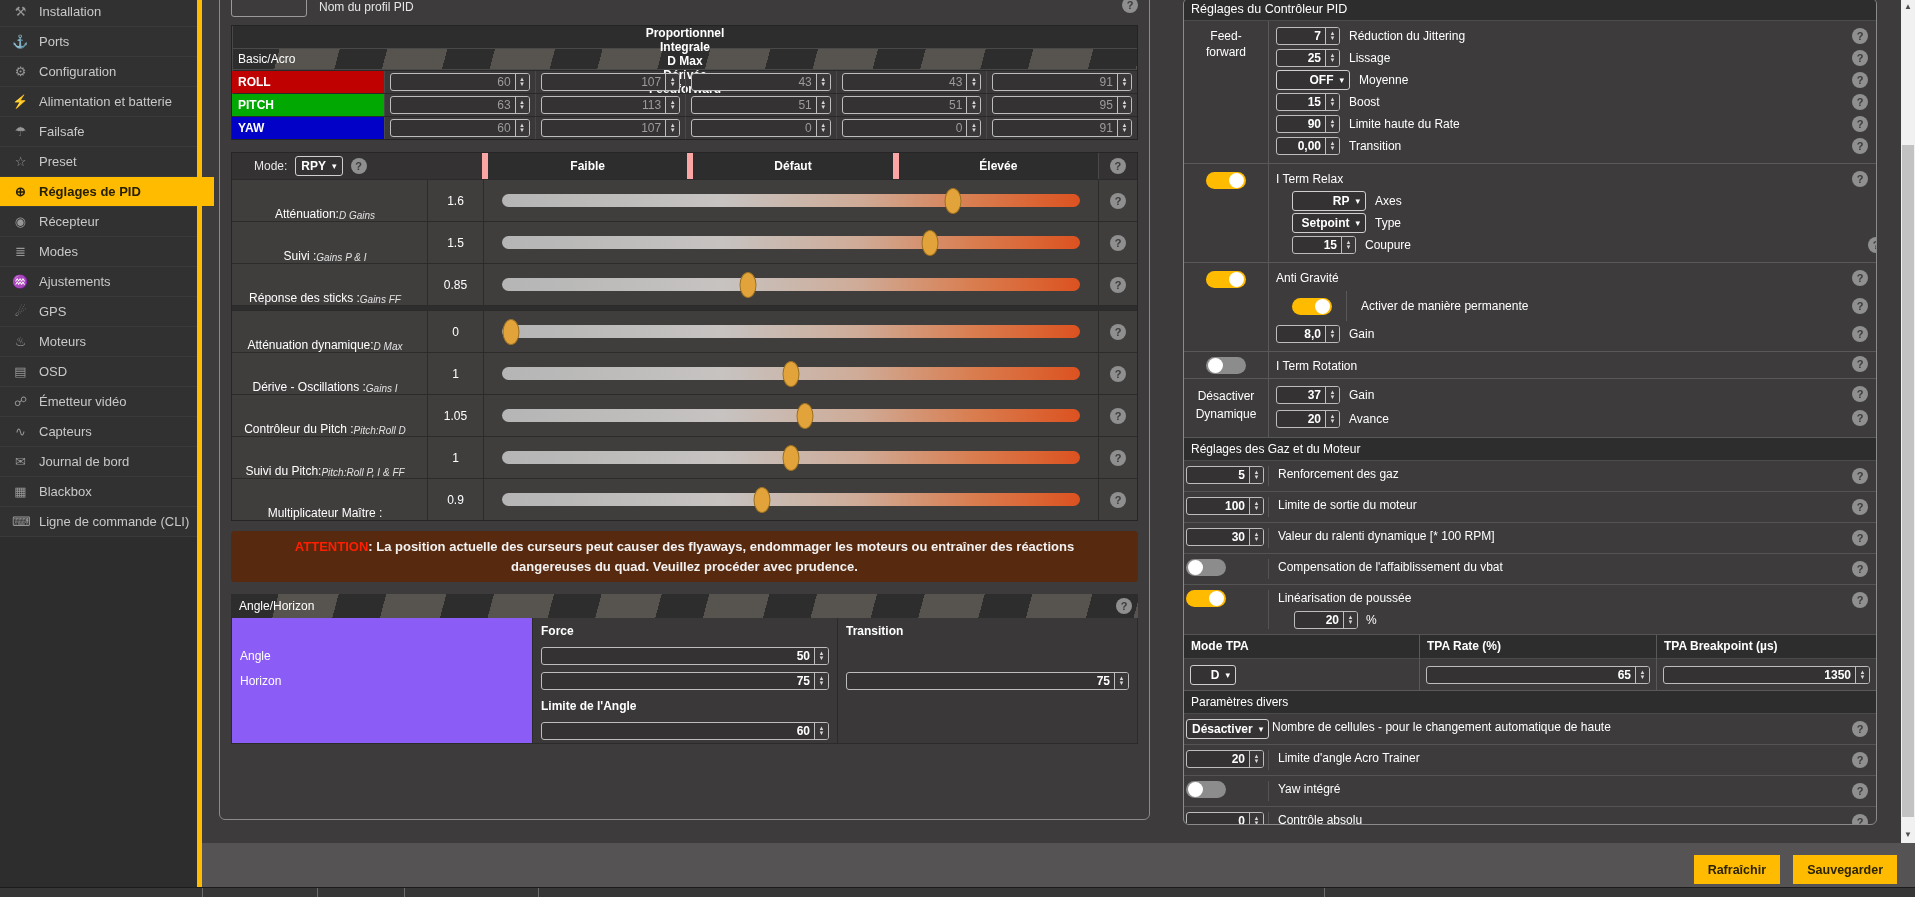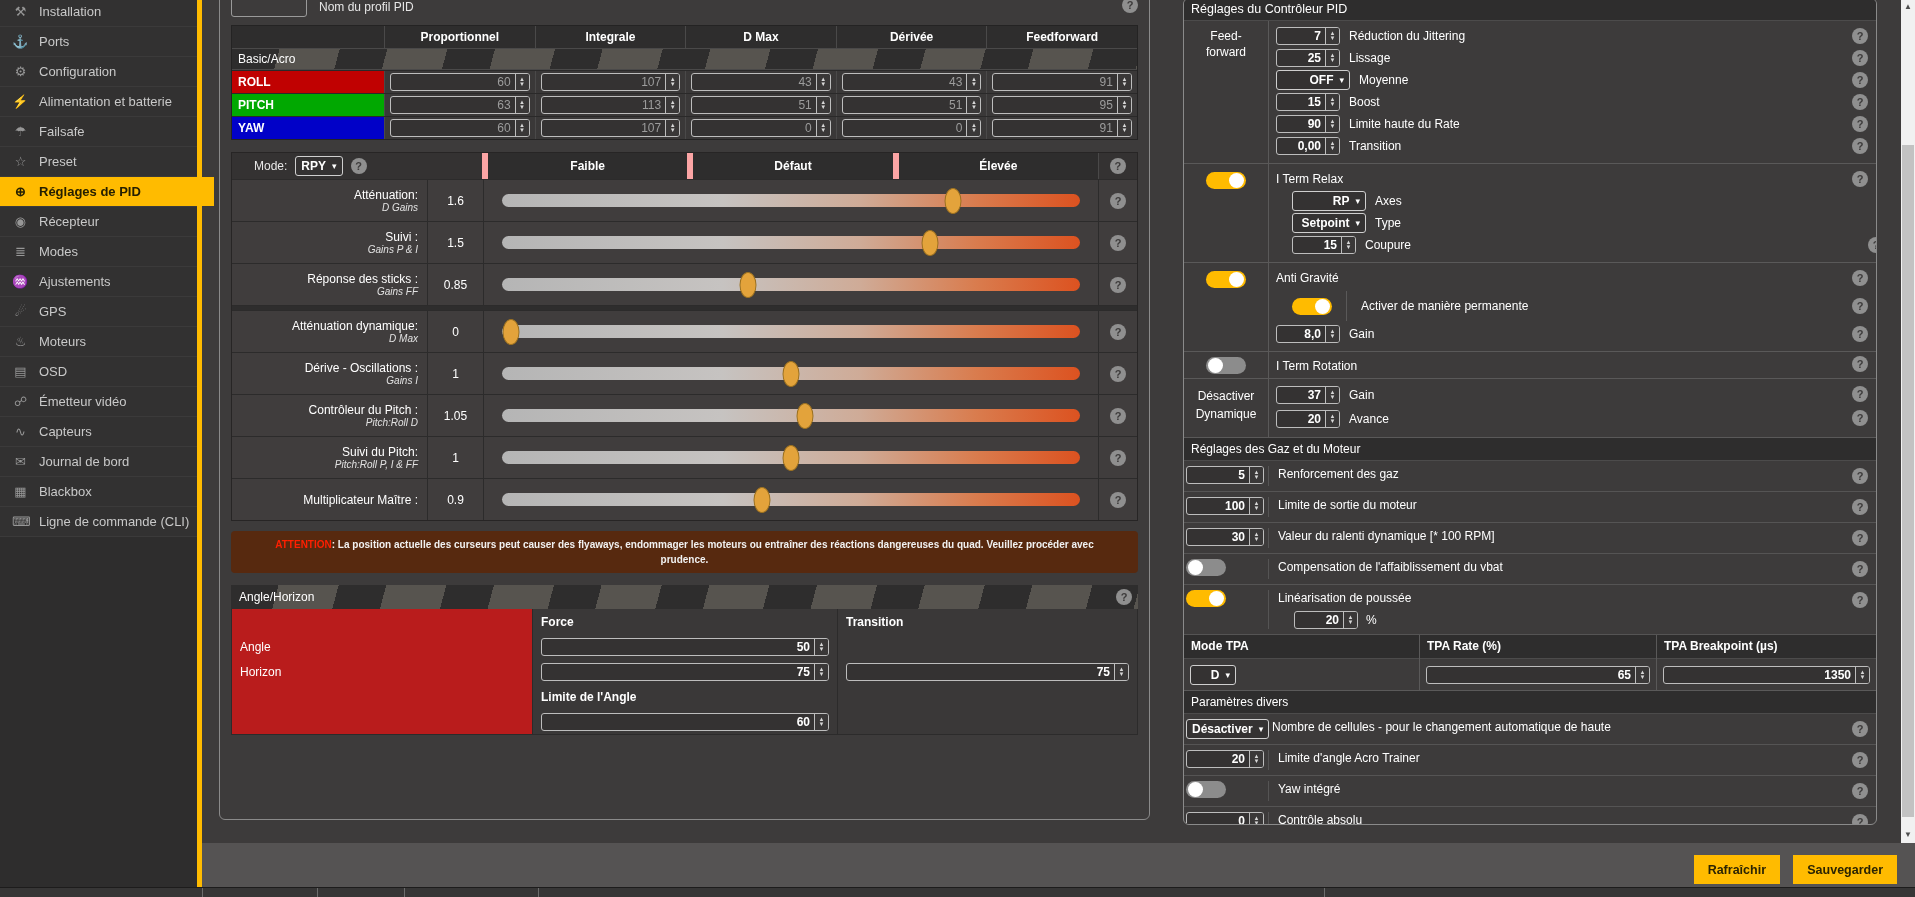--- a/index.html
+++ b/index.html
@@ -36,21 +36,21 @@
 
   
   .main{position:absolute;left:219px;top:-14px;width:931px;height:834px;border:1px solid #8a8a8a;
         border-radius:6px;background:#3d3b3b;box-sizing:border-box;padding:8px 11px;}
   .profile-row{display:flex;align-items:center;height:24px;margin-bottom:6px;position:relative;}
   .profile-input{width:76px;height:20px;background:transparent;border:1px solid #9a9a9a;border-radius:3px;color:#fff;padding:0 4px;box-sizing:border-box;font-family:inherit;}
   .profile-row label{margin-left:12px;color:#e6e6e6;}
   .profile-row .help{position:absolute;right:0;top:2px;}
 
   .pid-table{border:1px solid #242323;}
-  .pid-head{display:flex;height:22px;background:#2e2d2d;}
+  .pid-head{display:flex;height:22px;background:#2e2d2d;flex-direction:column;}
   .pid-head .hc{flex:1;border-left:1px solid #4a4949;display:flex;align-items:center;justify-content:center;
                 font-weight:bold;color:#fff;}
   .pid-head .hc0{width:152px;flex:none;border-left:none;}
   .stripe-bg{background-color:#2e2d2d;
      background-image:repeating-linear-gradient(105deg,rgba(0,0,0,0) 0 46px,#57544f 46px 104px);}
   .pid-stripe{height:20px;border-top:1px solid #4a4949;border-bottom:1px solid #4a4949;
               display:flex;align-items:center;padding-left:6px;color:#fff;}
   .pid-row{display:flex;height:22px;background:#3a3838;border-top:1px solid #2a2929;}
   .axis-cell{width:152px;flex:none;display:flex;align-items:center;padding-left:6px;box-sizing:border-box;
              font-weight:bold;color:#fff;}
@@ -59,47 +59,47 @@
 
   
   .slider-table{margin-top:12px;border:1px solid #272525;}
   .sl-head{display:flex;height:26px;background:#343232;}
   .sl-mode{width:250px;flex:none;display:flex;align-items:center;gap:8px;padding-left:22px;box-sizing:border-box;}
   .sl-hc{flex:1;background:#2e2d2d;border-left:6px solid #fca5a5;display:flex;align-items:center;
          justify-content:center;font-weight:bold;color:#fff;}
   .sl-helpcol{width:38px;flex:none;background:#343232;border-left:1px solid #4a4949;display:flex;
               align-items:center;justify-content:center;}
   .sl-row{display:flex;height:41px;background:#403d3d;border-top:1px solid #2c2b2b;}
-  .sl-label{width:195px;flex:none;display:flex;flex-direction:column;justify-content:center;align-items:flex-end;
+  .sl-label{width:195px;flex:none;display:flex;justify-content:center;align-items:flex-end;
             padding-right:9px;box-sizing:border-box;}
   .sl-label .mainl{color:#fff;font-size:12px;}
   .sl-label .subl{color:#e2e2e2;font-size:10px;font-style:italic;}
   .sl-val{width:55px;flex:none;border-left:1px solid #2c2b2b;display:flex;align-items:center;justify-content:center;color:#fff;}
   .sl-track-cell{flex:1;border-left:1px solid #2c2b2b;position:relative;display:flex;align-items:center;padding:0 18px;}
   .sl-track{position:relative;height:13px;border-radius:7px;flex:1;
             background:linear-gradient(90deg,#b5b5b5 0%,#c6c3c1 38%,#cfab97 62%,#d97c4e 82%,#dc5220 100%);}
   .sl-knob{position:absolute;top:50%;transform:translate(-50%,-50%);width:17px;height:26px;border-radius:50%;
            background:#e3a33b;border:1px solid #9c7120;box-sizing:border-box;}
   .sl-help{width:38px;flex:none;border-left:1px solid #2c2b2b;display:flex;align-items:center;justify-content:center;}
   .sl-gap{height:4px;background:#2e2d2d;border-top:1px solid #2c2b2b;}
 
   .warning{margin-top:10px;background:#57290f;border-radius:4px;padding:6px 26px;text-align:center;
-           font-size:10px;font-weight:bold;color:#f1f1f1;line-height:1.5;}
+           font-size:13px;font-weight:bold;color:#f1f1f1;line-height:1.5;}
   .warning .att{color:#ff1f00;}
 
   
   .ah-stripe{margin-top:12px;height:24px;position:relative;display:flex;align-items:center;
              padding:0 8px;color:#fff;}
   .ah-stripe .help{position:absolute;right:6px;}
   .ah-row{display:flex;min-height:25px;}
   .ah-c1{width:300px;flex:none;box-sizing:border-box;display:flex;align-items:center;padding-left:8px;color:#fff;}
   .ah-c2{width:305px;flex:none;box-sizing:border-box;border-left:1px solid #2c2b2b;display:flex;align-items:center;padding:2px 8px 2px 8px;}
   .ah-c3{flex:1;box-sizing:border-box;border-left:1px solid #2c2b2b;display:flex;align-items:center;padding:2px 8px;}
   .ah-row.lbl .ah-c2,.ah-row.lbl .ah-c3{font-weight:bold;color:#fff;}
-  .ah-row .filled{background:#b91c1c;}
+  .ah-row .filled{background:#8b5cf6;}
   .ah-row .numbox{width:100%;}
   .ah-wrap{background:#3a3838;border:1px solid #2c2b2b;border-top:none;}
 
   
   .rp{position:absolute;left:1183px;top:-2px;width:694px;height:827px;border:1px solid #8a8a8a;border-radius:6px;
       background:#3d3b3b;box-sizing:border-box;overflow:hidden;}
   .rp-title{height:21px;background:#2e2d2d;line-height:21px;padding-left:7px;color:#fff;font-size:12.5px;border-bottom:1px solid #4c4b4b;}
   .rp-sec{display:flex;border-bottom:1px solid #5a5959;position:relative;}
   .rp-left{width:84px;flex:none;display:flex;flex-direction:column;align-items:center;padding-top:8px;gap:2px;color:#fff;}
   .rp-body{flex:1;border-left:1px solid #5a5959;padding:4px 30px 6px 7px;position:relative;}

